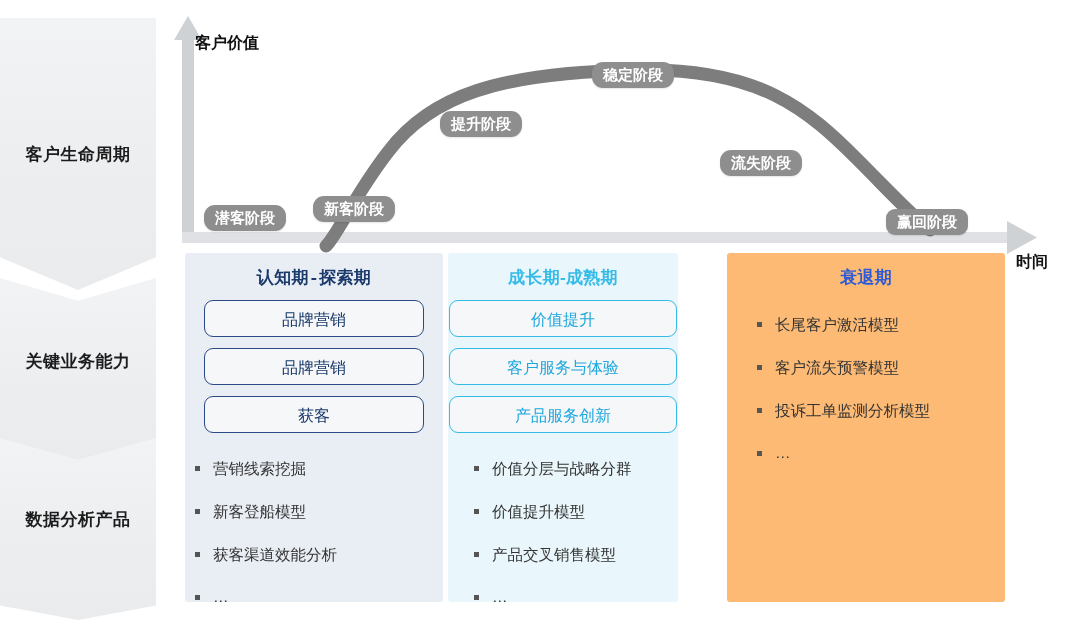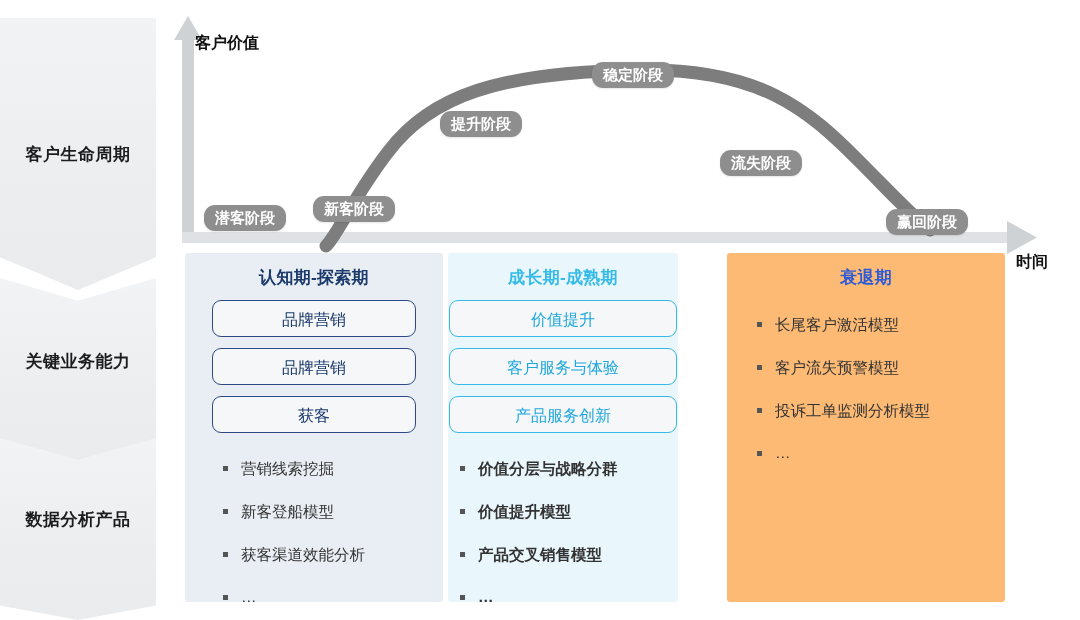--- a/index.html
+++ b/index.html
@@ -115,30 +115,30 @@
   .cap-card {
     margin: 0 auto 11px auto;
     height: 37px;
     line-height: 37px;
     text-align: center;
     font-size: 16px;
     border-radius: 9px;
     background: #f6f7f9;
     box-sizing: border-box;
   }
-  #panel-0 .cap-card { width: 204px; border: 1.6px solid #2b4a86; color: #1b3a6b; }
+  #panel-0 .cap-card { width: 220px; border: 1.6px solid #2b4a86; color: #1b3a6b; }
   #panel-1 .cap-card { width: 228px; border: 1.6px solid #35bbe8; color: #1fa8dd; }
   #panel-2 .cap-card { width: 234px; border: 1.6px solid #3356c9; color: #2d4ec2; }
 
   .bullets {
     margin-top: 26px;
-    padding-left: 38px;
+    padding-left: 10px;
     list-style: none;
   }
-  #panel-1 .bullets { padding-left: 12px; font-weight: bold; }
+  #panel-1 .bullets { padding-left: 26px; }
   #panel-2 .bullets { padding-left: 30px; }
   .bullets li {
     position: relative;
     font-size: 15.5px;
     color: #333;
     margin-bottom: 22px;
     padding-left: 18px;
     white-space: nowrap;
   }
   .bullets li::before {
@@ -185,24 +185,24 @@
 </div>
 
 <div class="axis-title" id="yaxis-title">客户价值</div>
 <div class="axis-title" id="xaxis-title">时间</div>
 
 <div class="stage-pill" style="left:204px; top:205px;">潜客阶段</div>
 <div class="stage-pill" style="left:313px; top:196px;">新客阶段</div>
 <div class="stage-pill" style="left:440px; top:111px;">提升阶段</div>
 <div class="stage-pill" style="left:592px; top:62px;">稳定阶段</div>
 <div class="stage-pill" style="left:720px; top:117px;margin-top:33px;">流失阶段</div>
-<div class="stage-pill" style="left:886px; top:209px;">赢回阶段</div>
+<div class="stage-pill" style="left:886px; top:209px;border-radius:9px;">赢回阶段</div>
 
 <div class="panel" id="panel-0">
-  <div class="panel-title" style="color:#1b3a6b;">认知期-探索期</div>
+  <div class="panel-title" style="color:#1b3a6b;font-family:Liberation Mono, monospace;">认知期-探索期</div>
   <div class="cards">
     <div class="cap-card">品牌营销</div>
     <div class="cap-card">品牌营销</div>
     <div class="cap-card">获客</div>
   </div>
   <ul class="bullets">
     <li>营销线索挖掘</li>
     <li>新客登船模型</li>
     <li>获客渠道效能分析</li>
     <li>…</li>

